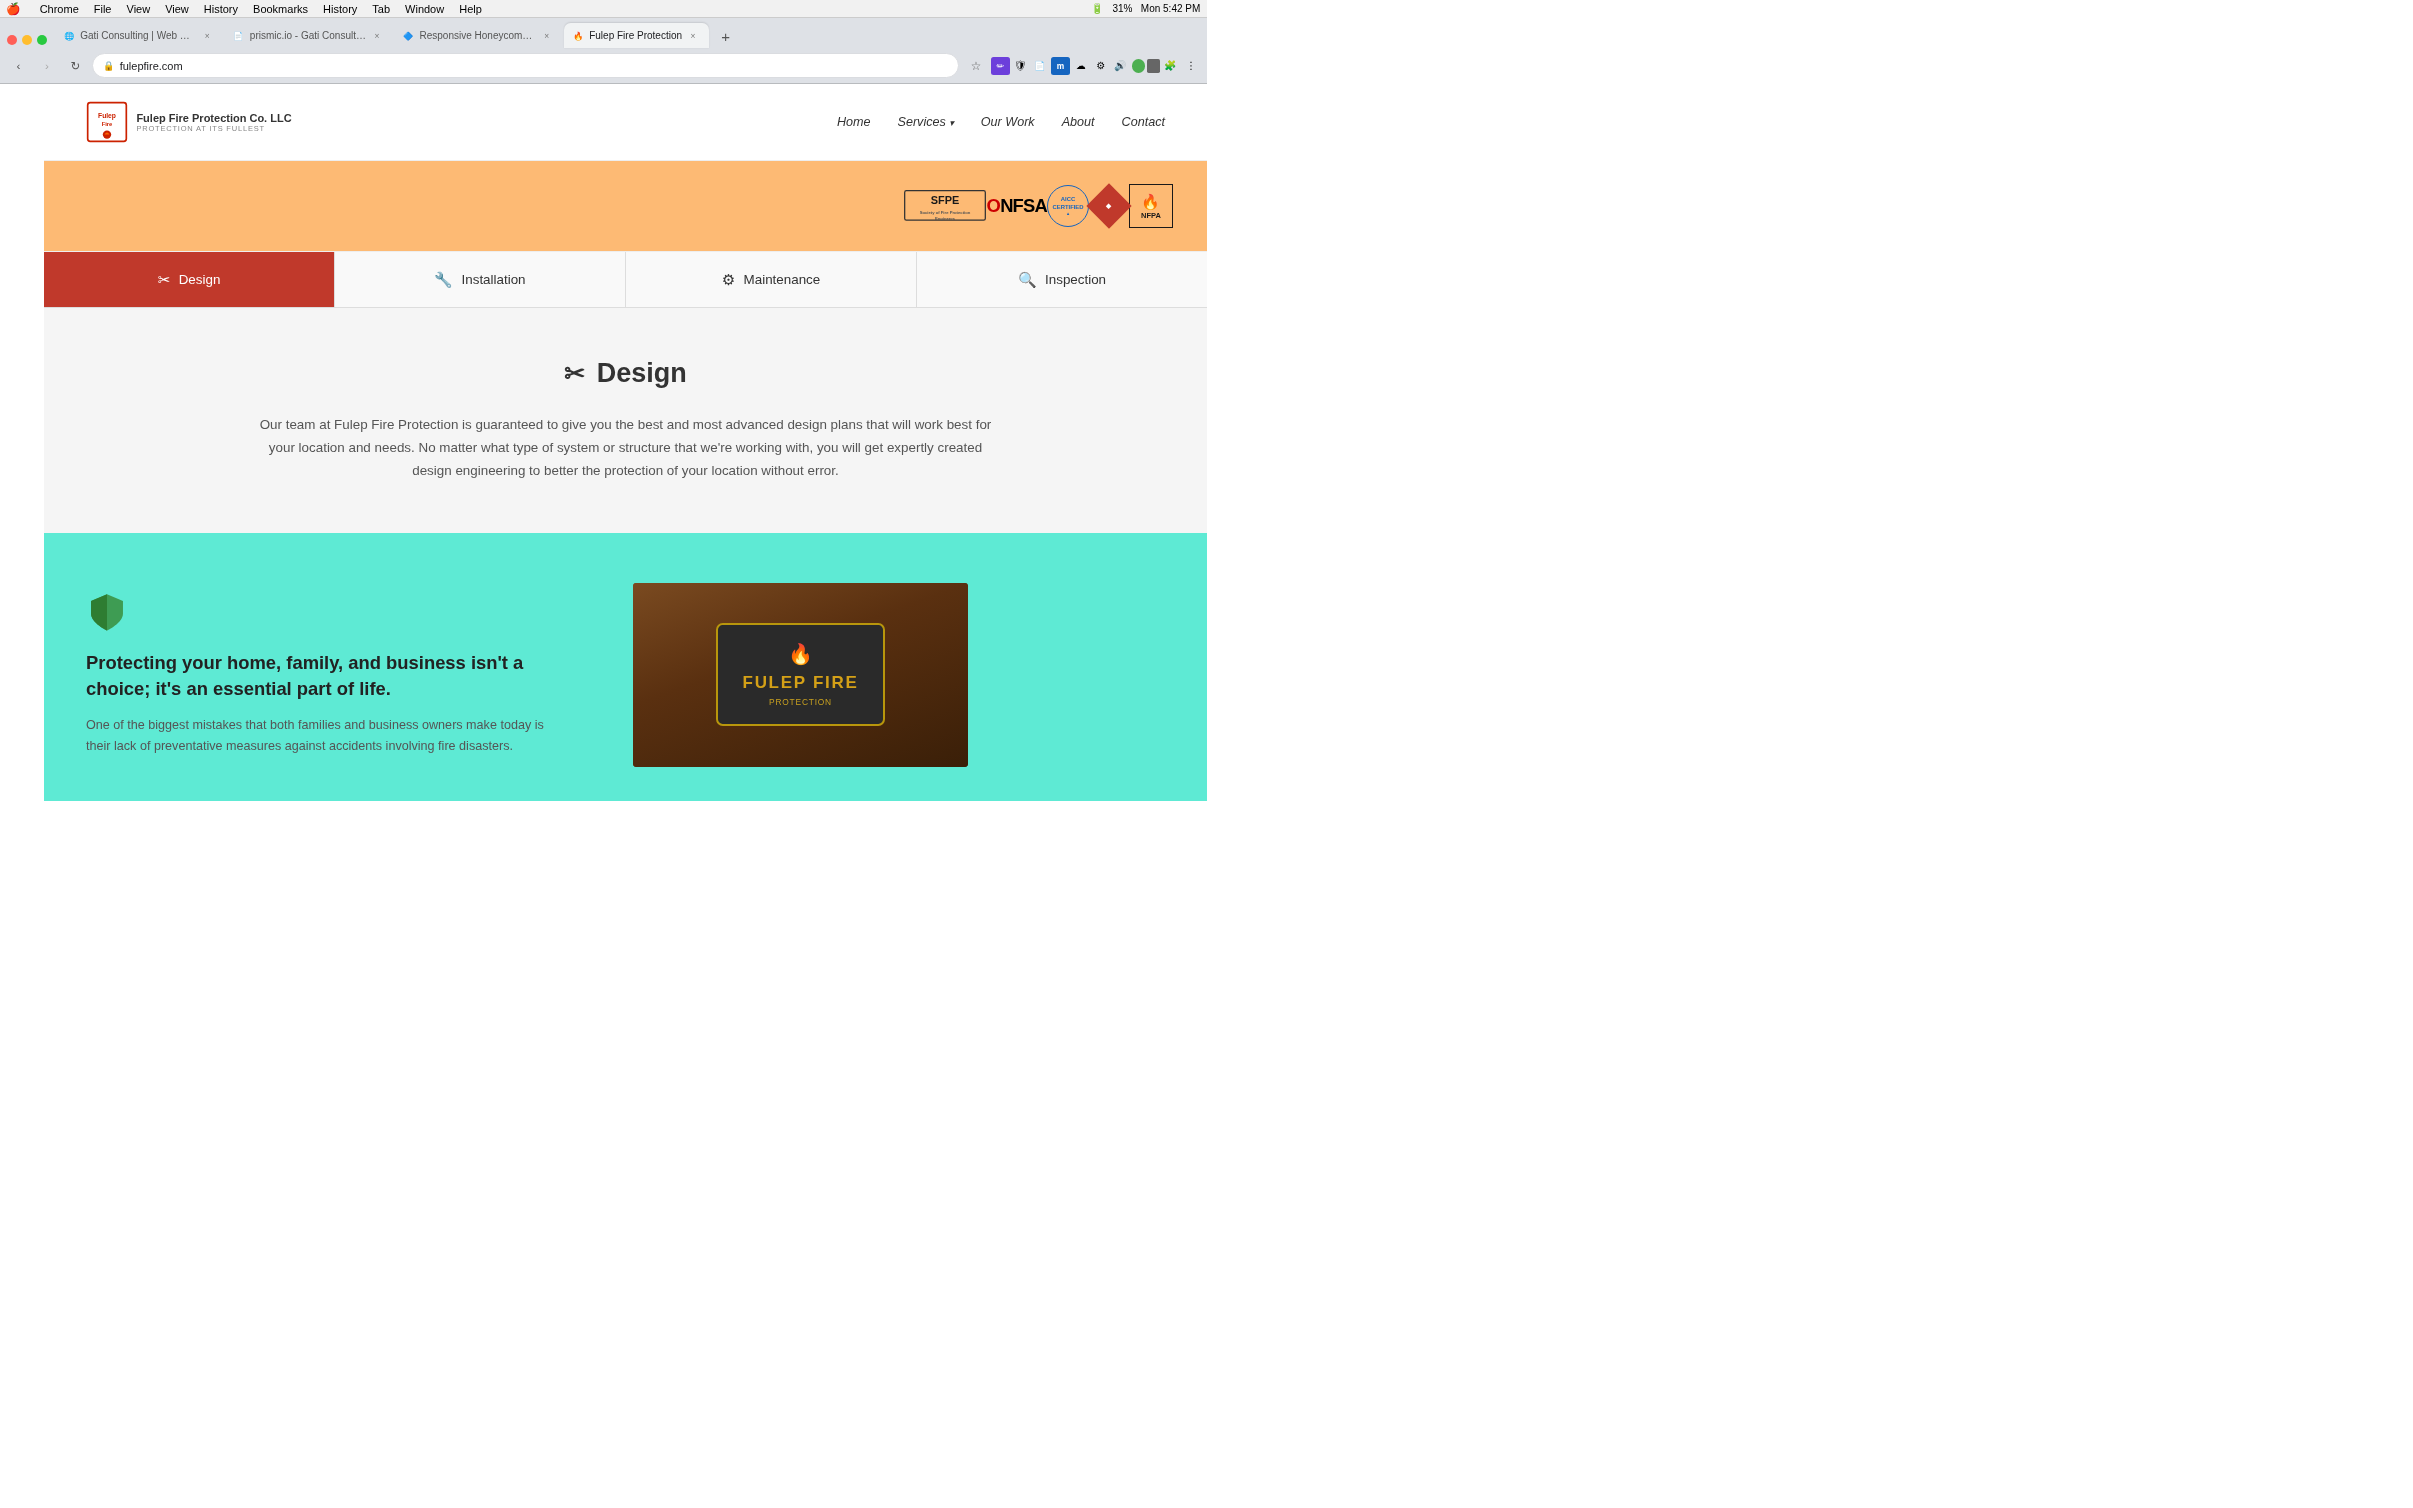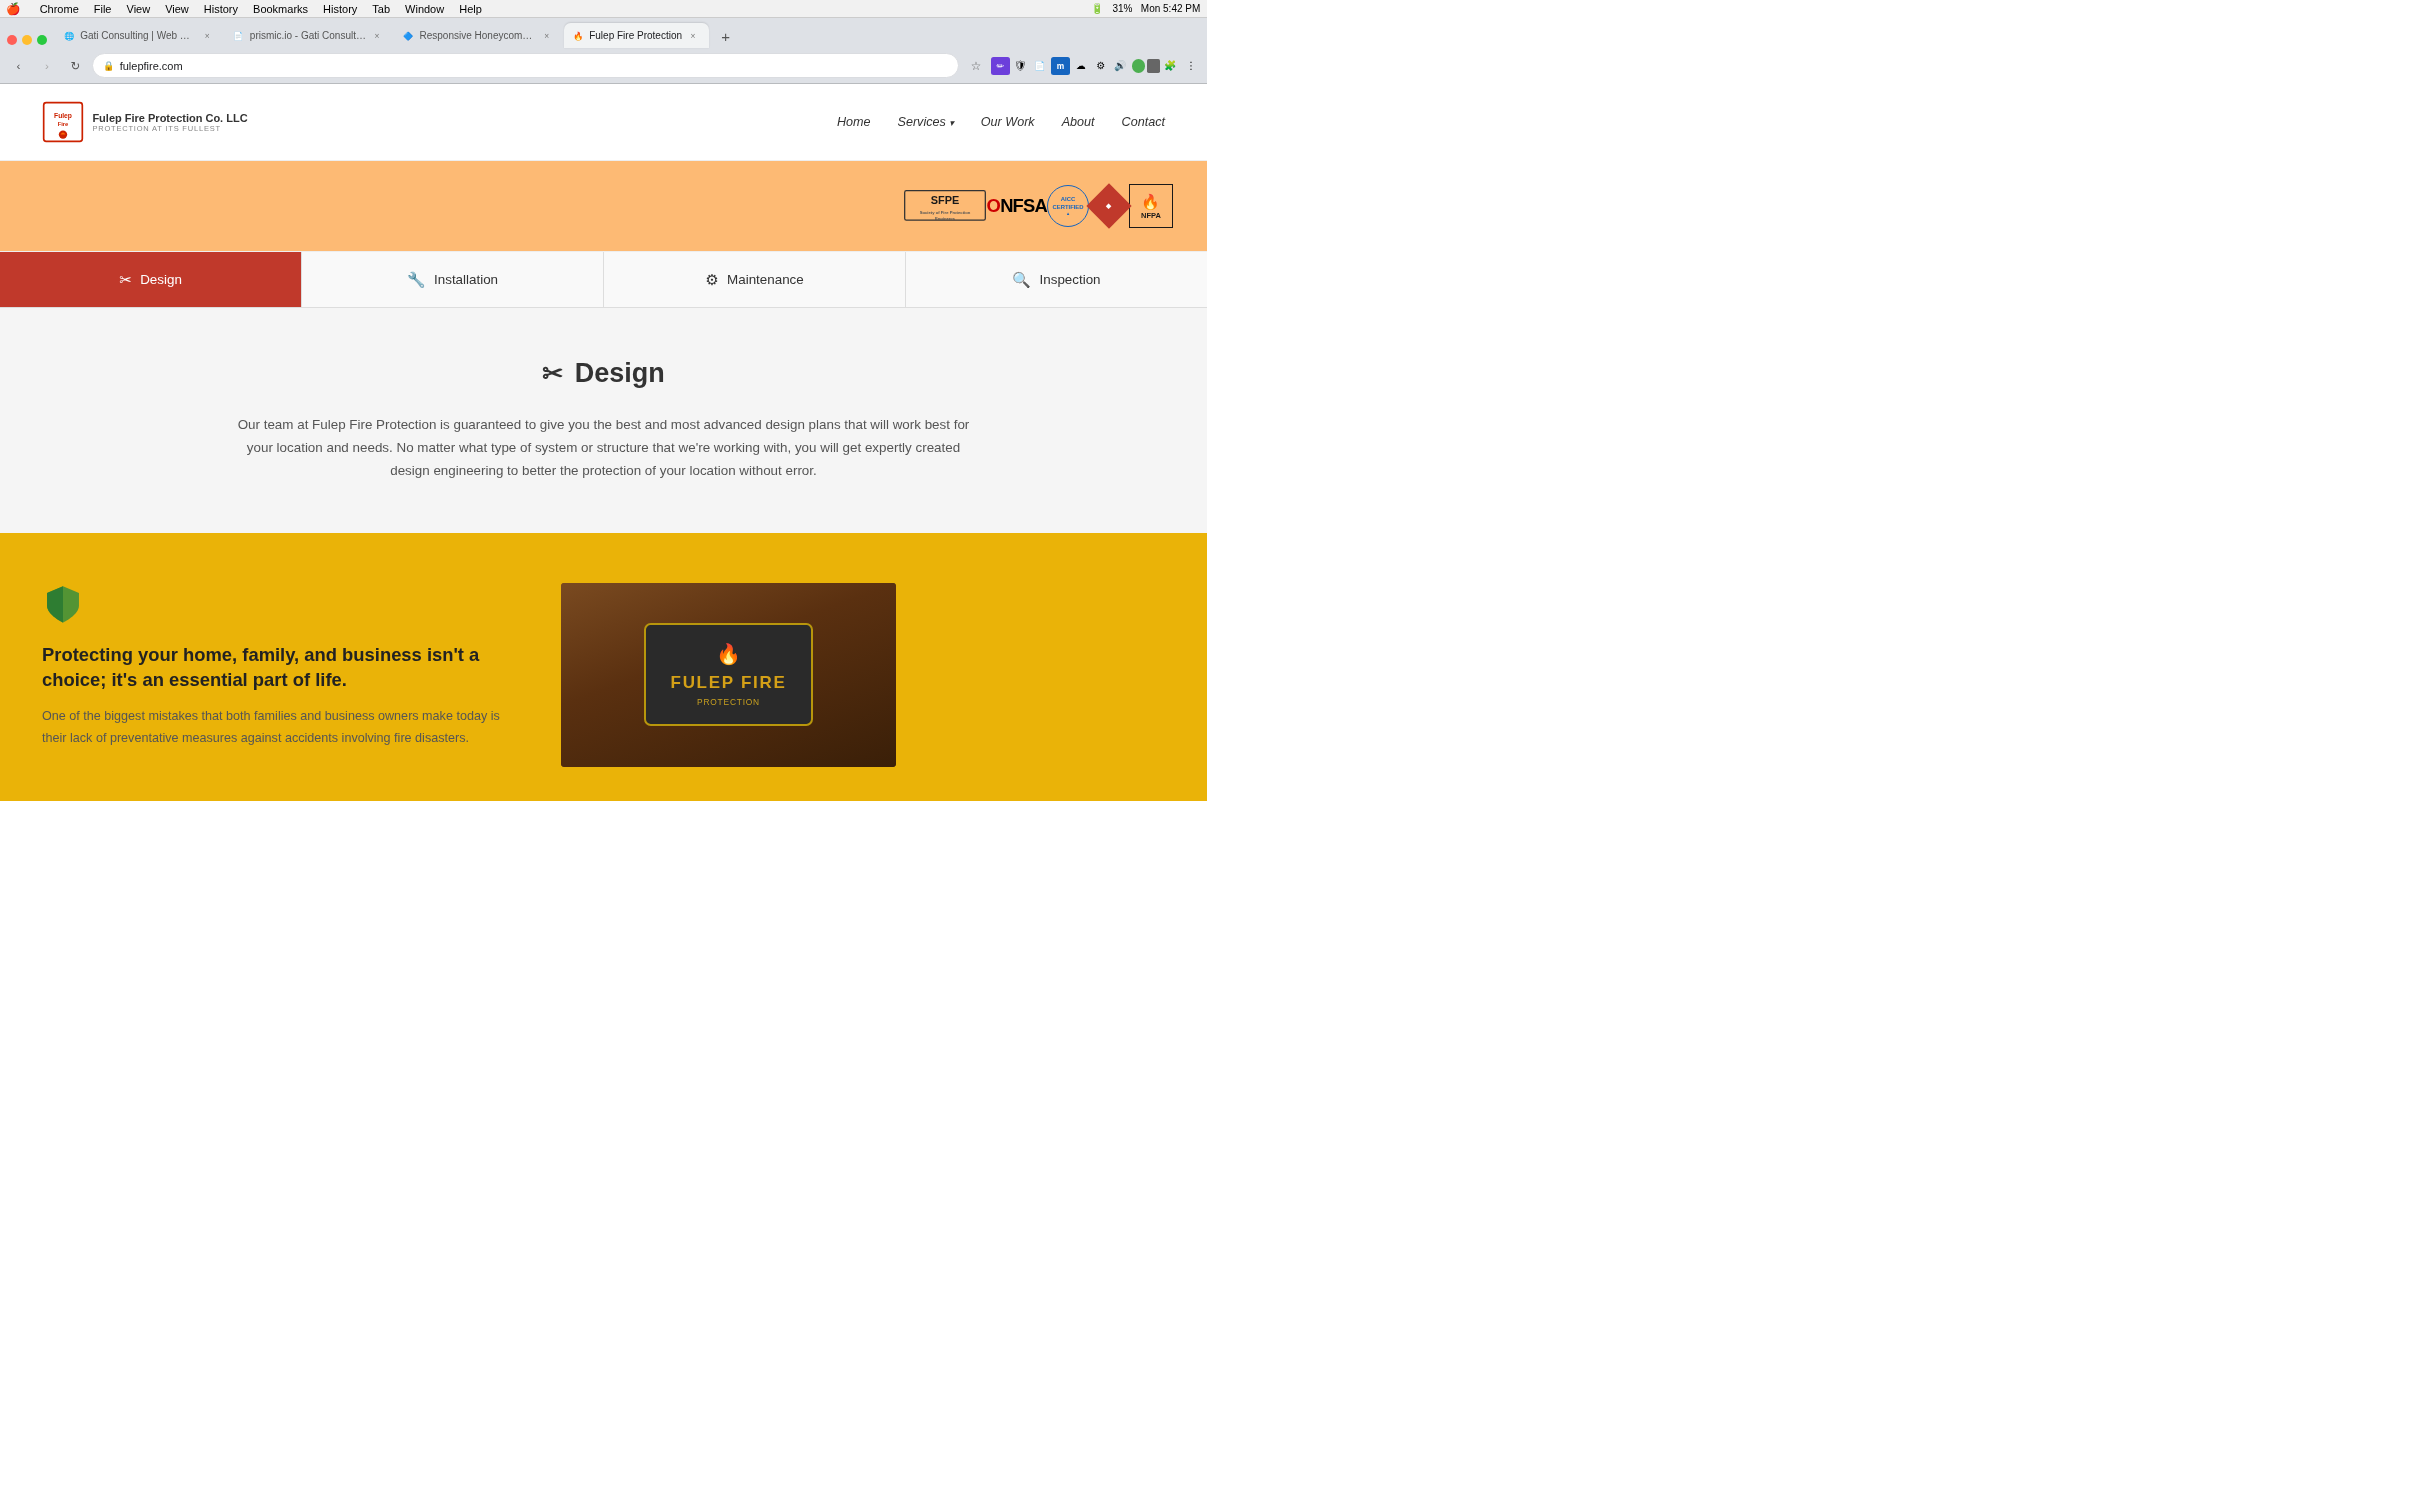--- a/index.html
+++ b/index.html
@@ -145,20 +145,21 @@
       width: 18.4px; height: 18.4px;
       border-radius: 3.4px;
       display: flex; align-items: center; justify-content: center;
       font-size: 10px;
       cursor: pointer;
     }
 
     
     .website {
       background: #fff;
+      padding-left: 44px;
     }
 
     
     .site-nav {
       display: flex;
       align-items: center;
       justify-content: space-between;
       padding: 17px 42px;
       border-bottom: 0.8px solid #eee;
       background: #fff;
@@ -253,24 +254,24 @@
       max-width: 754px;
       margin: 0 auto;
       font-size: 13.4px;
       line-height: 1.7;
       color: #555;
     }
 
     
     .protection-section {
       display: flex;
-      align-items: flex-start;
+      align-items: center;
       padding: 50px 42px 34px;
-      gap: 50px;
-      background: #eab308;
+      gap: 78px;
+      background: #5eead4;
     }
     .protection-text { flex: 1; max-width: 469px; }
     .shield-icon-wrap {
       width: 42px; height: 42px;
       margin-bottom: 17px;
     }
     .protection-heading {
       font-size: 18.4px;
       font-weight: 700;
       color: #222;

